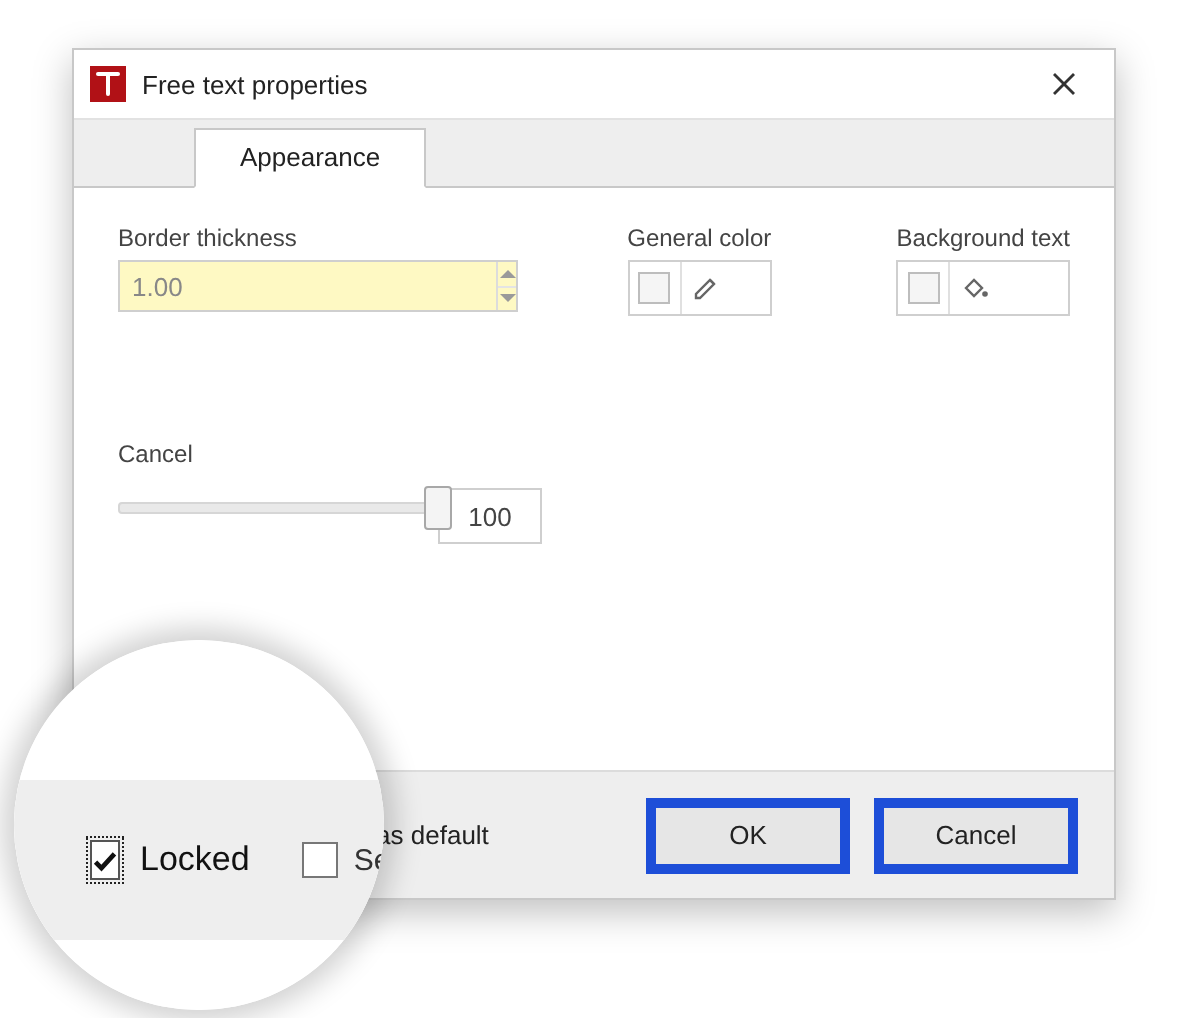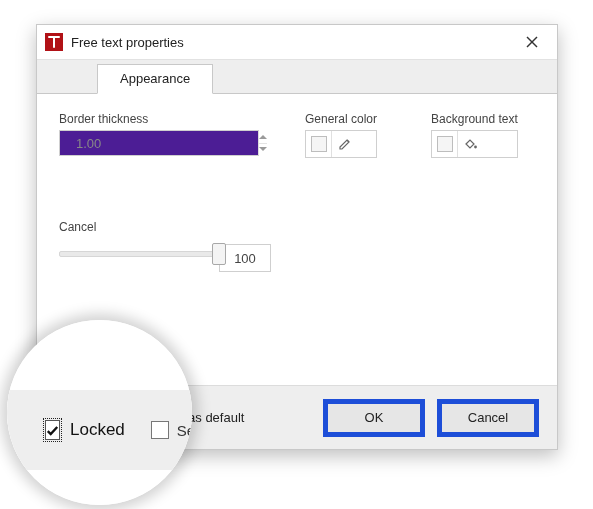--- a/index.html
+++ b/index.html
@@ -110,41 +110,41 @@
     border-top: 1px solid #c8c8c8;
     padding: 18px 22px 0 22px;
     height: 280px;
     box-sizing: border-box;
     position: relative;
   }
 
   .row1 {
     display: flex;
     gap: 46px;
+    justify-content: space-between;
   }
   .field {
     display: flex;
     flex-direction: column;
   }
   .field-label {
     font-size: 12px;
     color: #444;
     margin-bottom: 4px;
   }
 
   
   .border-thickness {
     width: 200px;
   }
   .spinner {
     display: flex;
     border: 1px solid #cfcfcf;
     height: 24px;
-    background: #4c1d95;
-    padding-left: 10px;
+    background: #fef9c3;
   }
   .spinner input {
     flex: 1;
     border: none;
     padding: 0 6px;
     background: transparent;
     color: #888;
     font-size: 13px;
     outline: none;
   }

